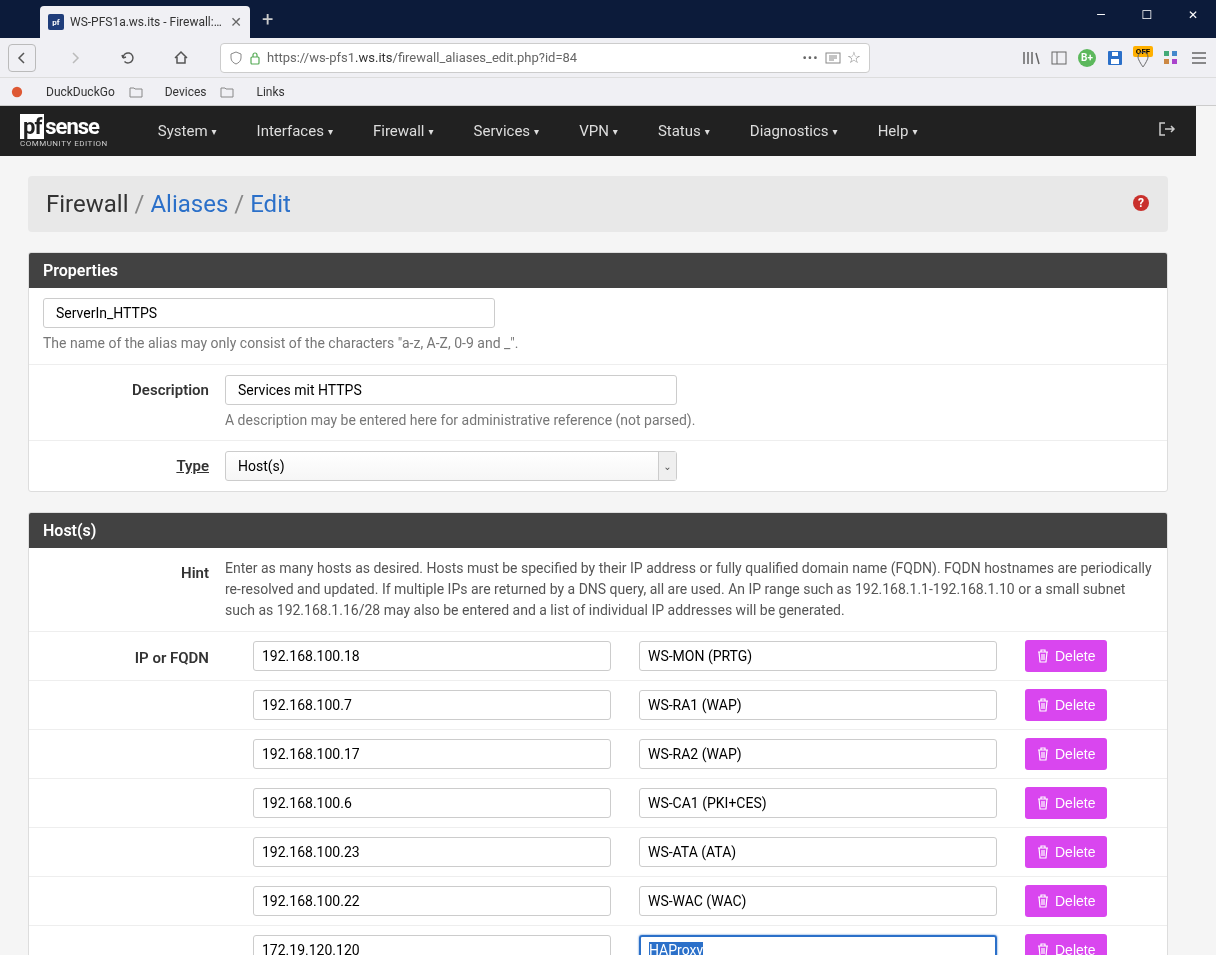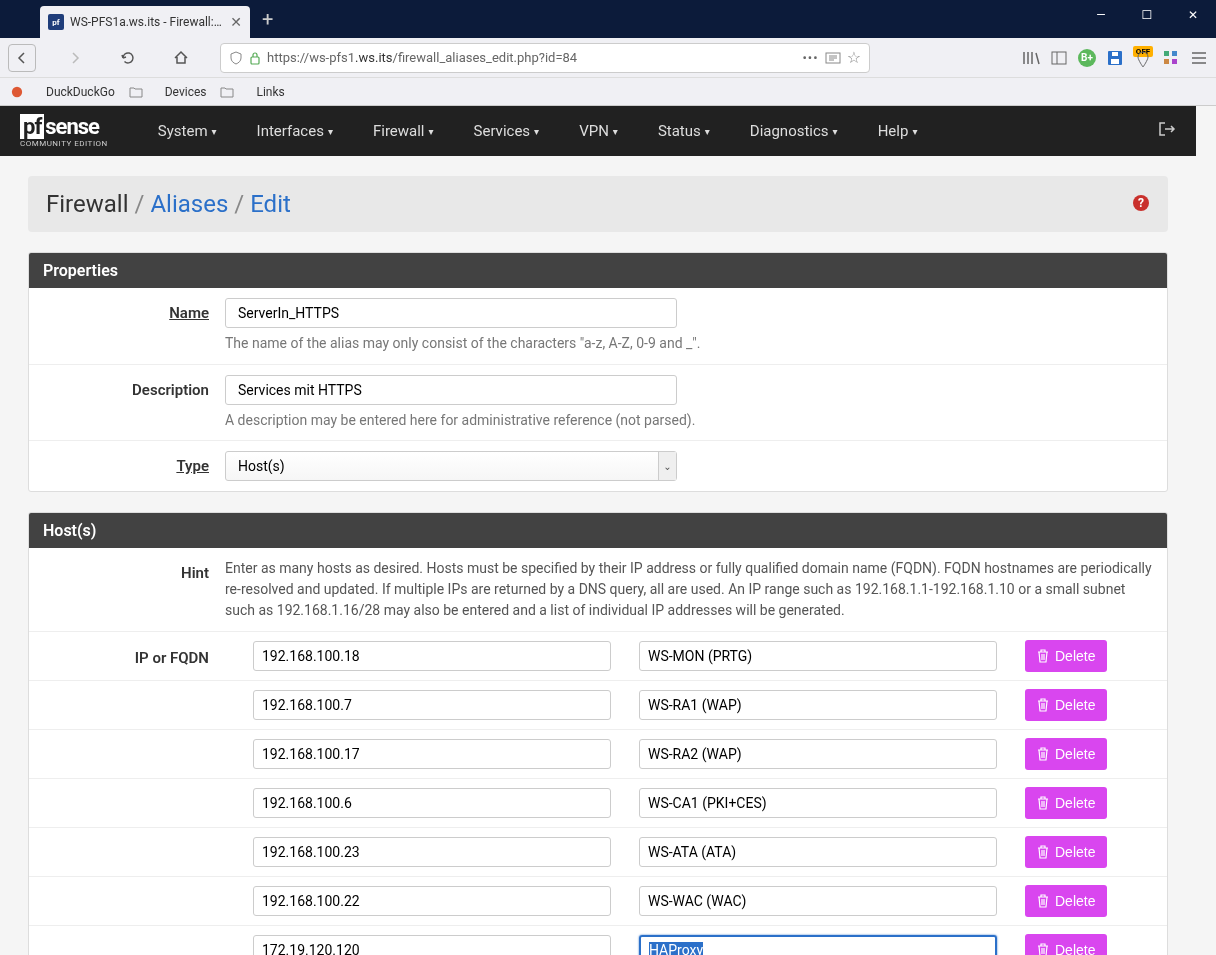--- a/index.html
+++ b/index.html
@@ -232,21 +232,20 @@
       <svg width="18" height="18" viewBox="0 0 18 18">
             <circle cx="9" cy="9" r="8" fill="#c9302c"></circle>
             <text x="9" y="13" text-anchor="middle" fill="#fff" font-size="12" font-weight="bold">?</text>
           </svg>
     </span>
   </div>
 
   <div class="panel">
     <div class="panel-header">Properties</div>
     <div class="form-group">
-      <div class="form-label underline">Name</div>
       <div class="form-content">
         <input class="form-input" value="ServerIn_HTTPS" style="">
         <div class="help-text">The name of the alias may only consist of the characters "a-z, A-Z, 0-9 and _".</div>
       </div>
     </div>
     <div class="form-group">
       <div class="form-label">Description</div>
       <div class="form-content">
         <input class="form-input" value="Services mit HTTPS" style="">
         <div class="help-text">A description may be entered here for administrative reference (not parsed).</div>

